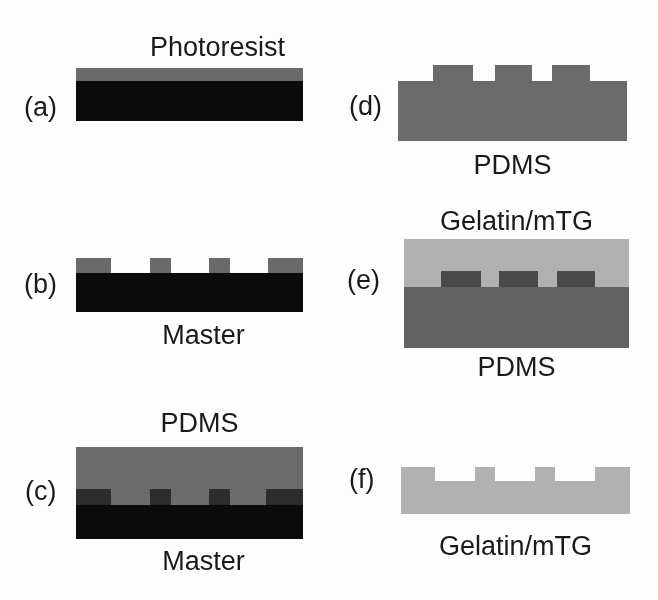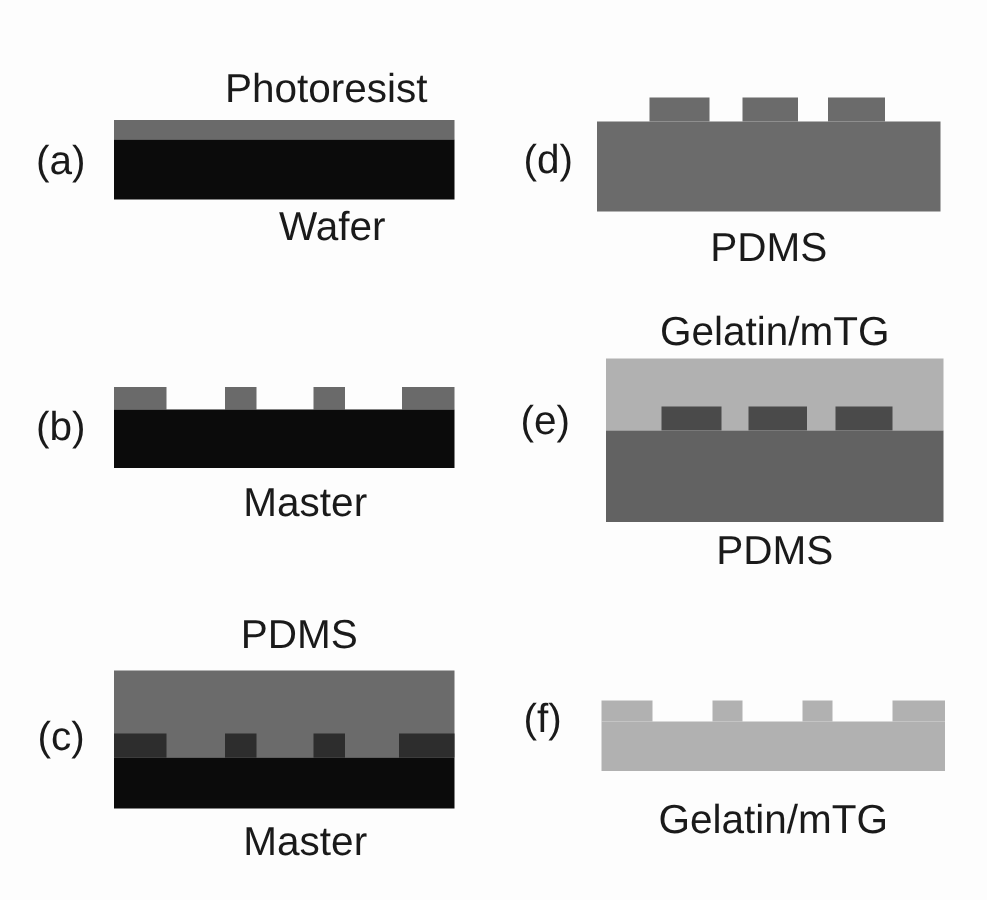--- a/index.html
+++ b/index.html
@@ -42,25 +42,24 @@
 
 <div class="canvas">
 
   <div class="tag" style="left:24px; top:92px;">(a)</div>
   <div class="tag" style="left:24px; top:269px;">(b)</div>
   <div class="tag" style="left:25px; top:476px;">(c)</div>
   <div class="tag" style="left:349px; top:91px;">(d)</div>
   <div class="tag" style="left:347px; top:265px;">(e)</div>
   <div class="tag" style="left:349px; top:464px;">(f)</div>
 
-  <div class="panel" style="left:76px; top:42px; width:267px; height:130px;">
+  <div class="panel" style="left:76px; top:30px; width:267px; height:130px;">
     <div class="lbl" style="top:2px; left:8px;">Photoresist</div>
     <div class="shape fill-photoresist" style="left:0; top:38px; width:227px; height:13px;"></div>
     <div class="shape fill-black" style="left:0; top:51px; width:227px; height:40px;"></div>
-    <div class="lbl" style="top:94px; left:12px;">Wafer</div>
   </div>
 
   <div class="panel" style="left:76px; top:258px; width:227px; height:95px;">
     <div class="shape fill-photoresist" style="left:0;   top:0; width:35px; height:15px;"></div>
     <div class="shape fill-photoresist" style="left:74px; top:0; width:21px; height:15px;"></div>
     <div class="shape fill-photoresist" style="left:133px; top:0; width:21px; height:15px;"></div>
     <div class="shape fill-photoresist" style="left:192px; top:0; width:35px; height:15px;"></div>
     <div class="shape fill-black" style="left:0; top:15px; width:227px; height:39px;"></div>
     <div class="lbl" style="top:62px; left:14px;">Master</div>
   </div>

